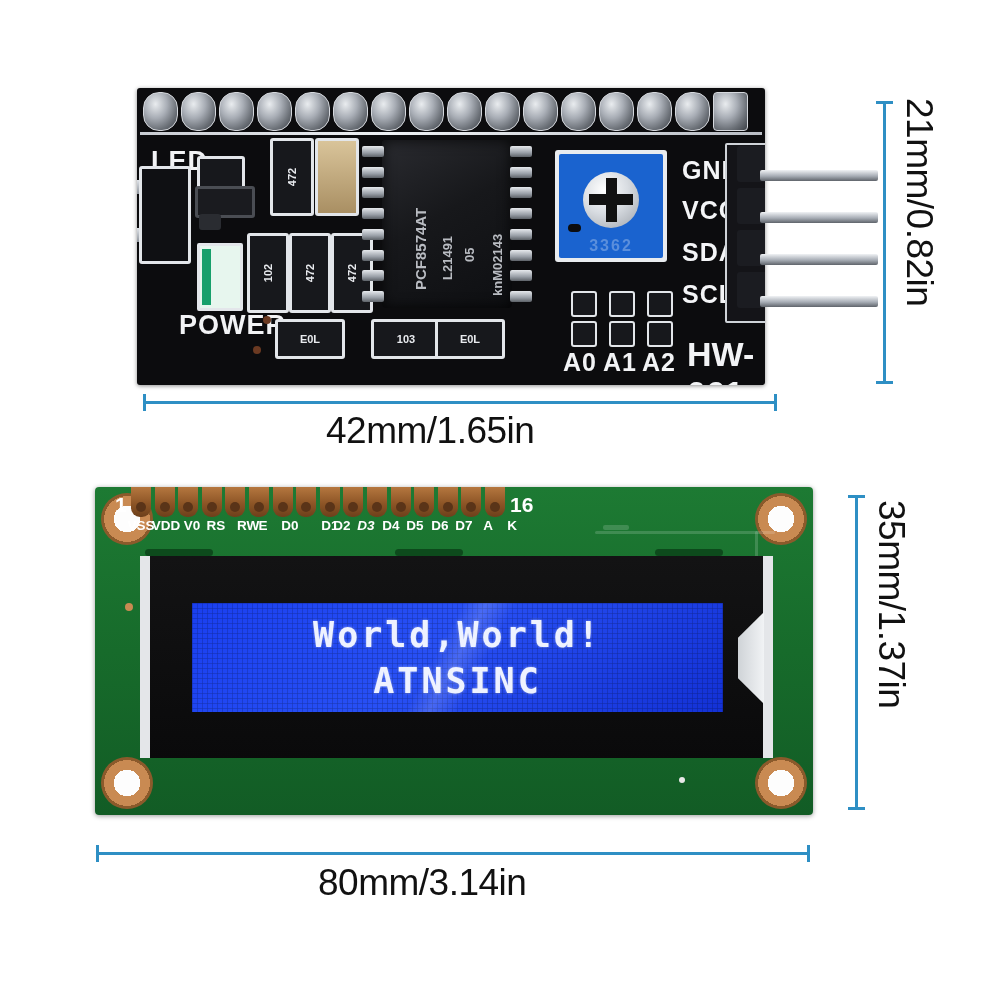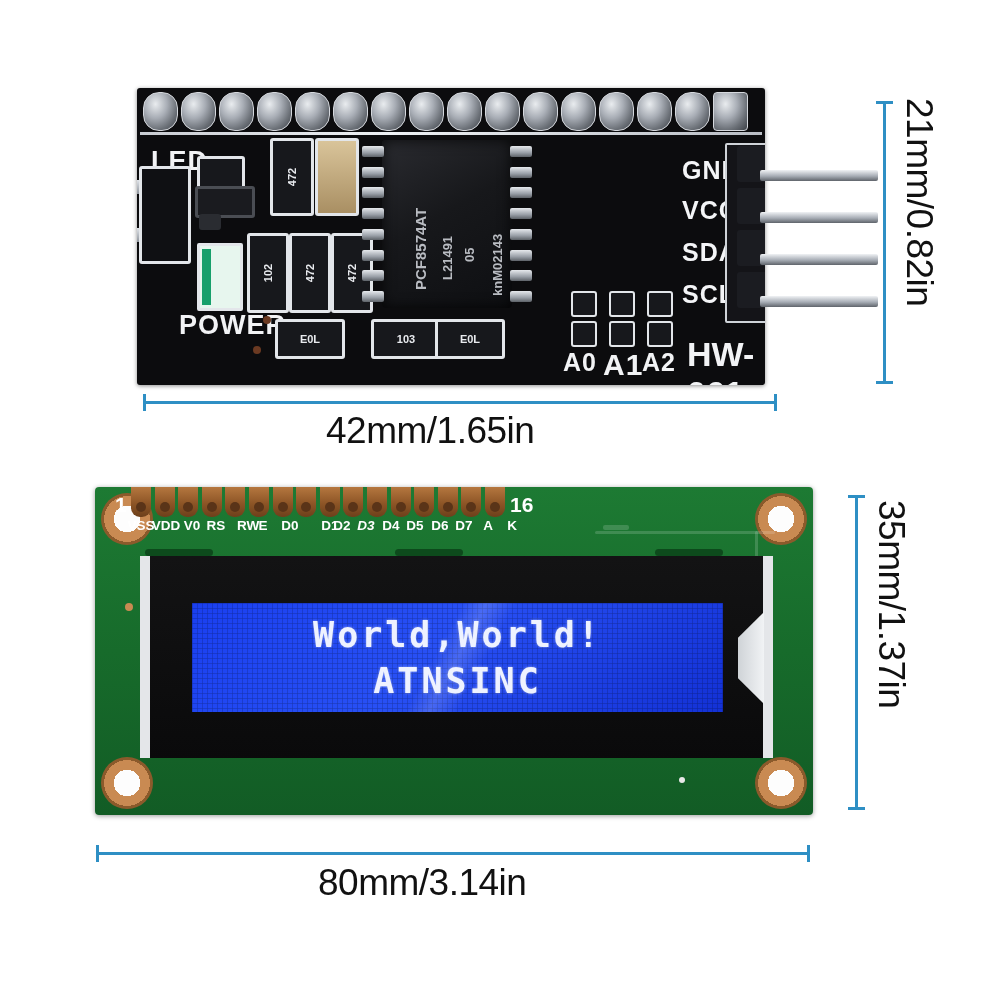--- a/index.html
+++ b/index.html
@@ -213,29 +213,36 @@
   <div class="part h" style="left:138px;top:231px;width:64px;height:34px;">
     <span>E0L</span>
   </div>
   <div class="part h" style="left:218px;top:231px;width:64px;height:34px;margin-left:16px;">
     <span>103</span>
   </div>
   <div class="part h" style="left:298px;top:231px;width:64px;height:34px;">
     <span>E0L</span>
   </div>
 
+  <div class="trimpot">
+    <div class="trimpot-in">
+      <div class="trim-knob"></div>
+      <div class="trim-dot"></div>
+      <div class="trim-code">3362</div>
+    </div>
+  </div>
 
   <div class="part" style="left:434px;top:203px;width:22px;height:22px;border-width:2px;"></div>
   <div class="part" style="left:472px;top:203px;width:22px;height:22px;border-width:2px;"></div>
   <div class="part" style="left:510px;top:203px;width:22px;height:22px;border-width:2px;"></div>
   <div class="part" style="left:434px;top:233px;width:22px;height:22px;border-width:2px;"></div>
   <div class="part" style="left:472px;top:233px;width:22px;height:22px;border-width:2px;"></div>
   <div class="part" style="left:510px;top:233px;width:22px;height:22px;border-width:2px;"></div>
   <div class="silk" style="left:426px;top:260px;font-size:25px;">A0</div>
-  <div class="silk" style="left:466px;top:260px;font-size:30px;">A1</div>
+  <div class="silk" style="left:466px;top:260px;font-size:25px;">A1</div>
   <div class="silk" style="left:505px;top:260px;font-size:25px;">A2</div>
 
   <div class="pinlabel" style="left:545px;top:68px;">GND</div>
   <div class="pinlabel" style="left:545px;top:108px;">VCC</div>
   <div class="pinlabel" style="left:545px;top:150px;">SDA</div>
   <div class="pinlabel" style="left:545px;top:192px;">SCL</div>
 
   <div class="hdr-body"></div>
   <div class="hdr-blk" style="top:58px;"></div>
   <div class="hdr-blk" style="top:100px;"></div>

